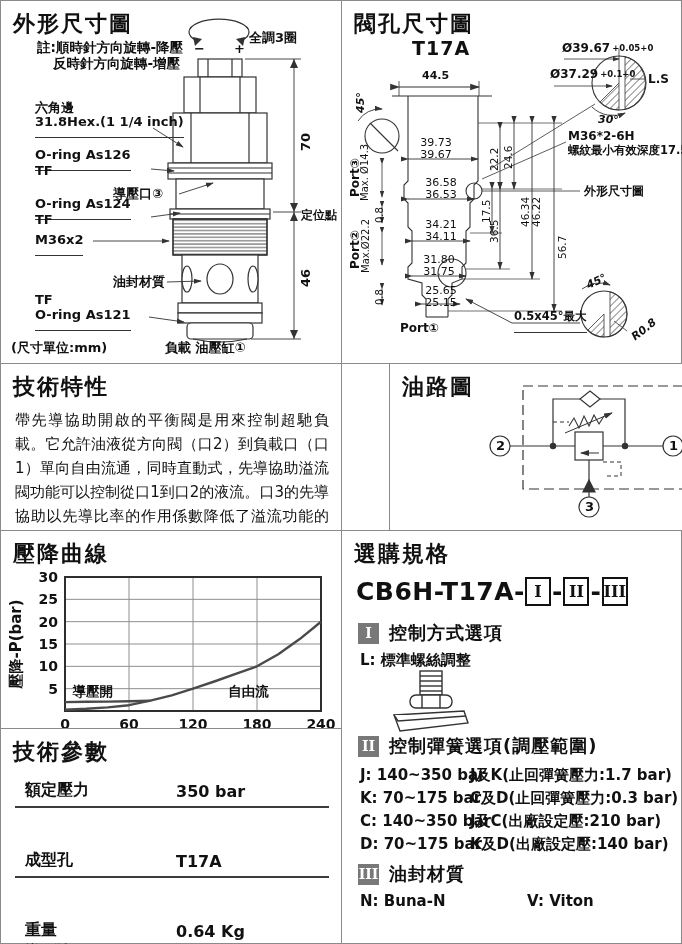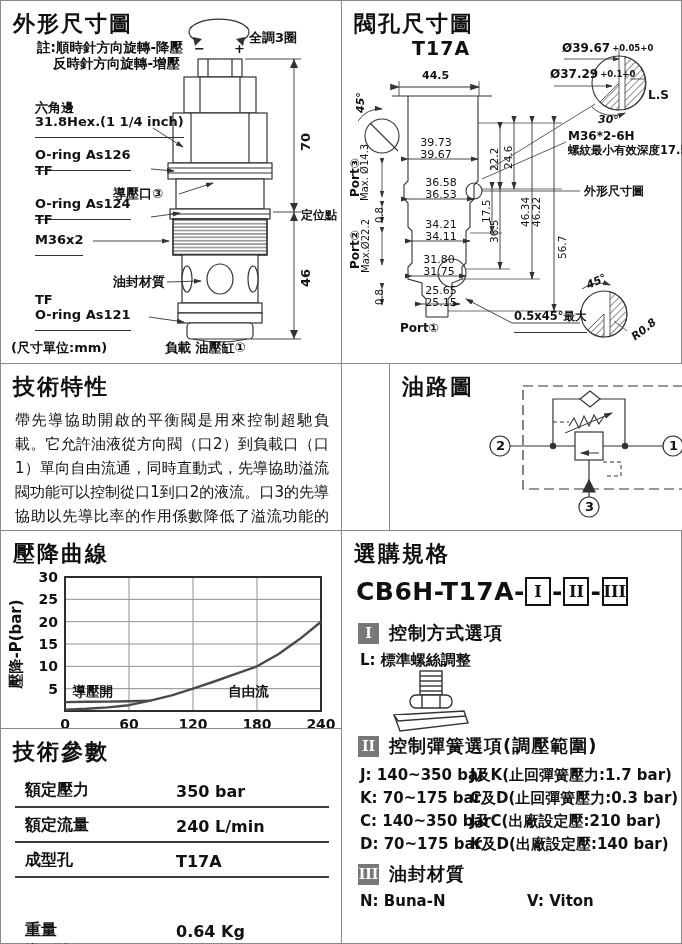--- a/index.html
+++ b/index.html
@@ -219,21 +219,21 @@
           <span>+0</span>
         </span>
     </div>
     <div class="dim tolwrap" style="left:208px;top:66px;font-weight:bold;font-size:12px;">
       <span>Ø37.29</span>
       <span class="tolstack">
           <span>+0.1</span>
           <span>+0</span>
         </span>
     </div>
-    <div class="dim" style="left:306px;top:71px;font-weight:bold;font-size:12px;margin-top:16px;">L.S</div>
+    <div class="dim" style="left:306px;top:71px;font-weight:bold;font-size:12px;">L.S</div>
     <div class="dim ital" style="left:256px;top:112px;font-weight:bold;">30°</div>
     <div class="dim" style="left:226px;top:128px;font-weight:bold;font-size:12px;">M36*2-6H</div>
     <div class="dim" style="left:226px;top:142px;font-size:11.5px;font-weight:bold;">螺紋最小有效深度17.5</div>
     <div class="dim" style="left:242px;top:182px;font-weight:bold;font-size:12px;">外形尺寸圖</div>
     <div class="dim rot" style="left:6px;top:196px;font-size:12px;font-weight:bold;">Port③</div>
     <div class="dim rot two" style="left:18px;top:200px;font-size:10px;">
       <span>Max.</span> <span>Ø14.3</span>
     </div>
     <div class="dim rot" style="left:32px;top:222px;font-size:10px;">0.8</div>
     <div class="dim rot" style="left:6px;top:268px;font-size:12px;font-weight:bold;">Port②</div>
@@ -383,24 +383,20 @@
     <div class="item" style="left:18px;top:361px;">N:  Buna-N</div>
     <div class="item" style="left:185px;top:361px;">V:   Viton</div>
   </div>
 
   <div class="panel" style="left:0;top:728px;width:342px;height:216px;">
     <div class="ptitle">技術參數</div>
     <div class="prow" style="top:42px;">
       <span class="pl">額定壓力</span>
       <span class="pv">350 bar</span>
     </div>
-    <div class="prow" style="top:77px;">
-      <span class="pl">額定流量</span>
-      <span class="pv">240 L/min</span>
-    </div>
     <div class="prow" style="top:112px;">
       <span class="pl">成型孔</span>
       <span class="pv">T17A</span>
     </div>
     <div class="prow" style="top:182px;">
       <span class="pl">重量</span>
       <span class="pv">0.64 Kg</span>
     </div>
     <div class="prow" style="top:212px;border-bottom:none;height:30px;">
       <span class="pl" style="bottom:8px;">導壓比</span>

